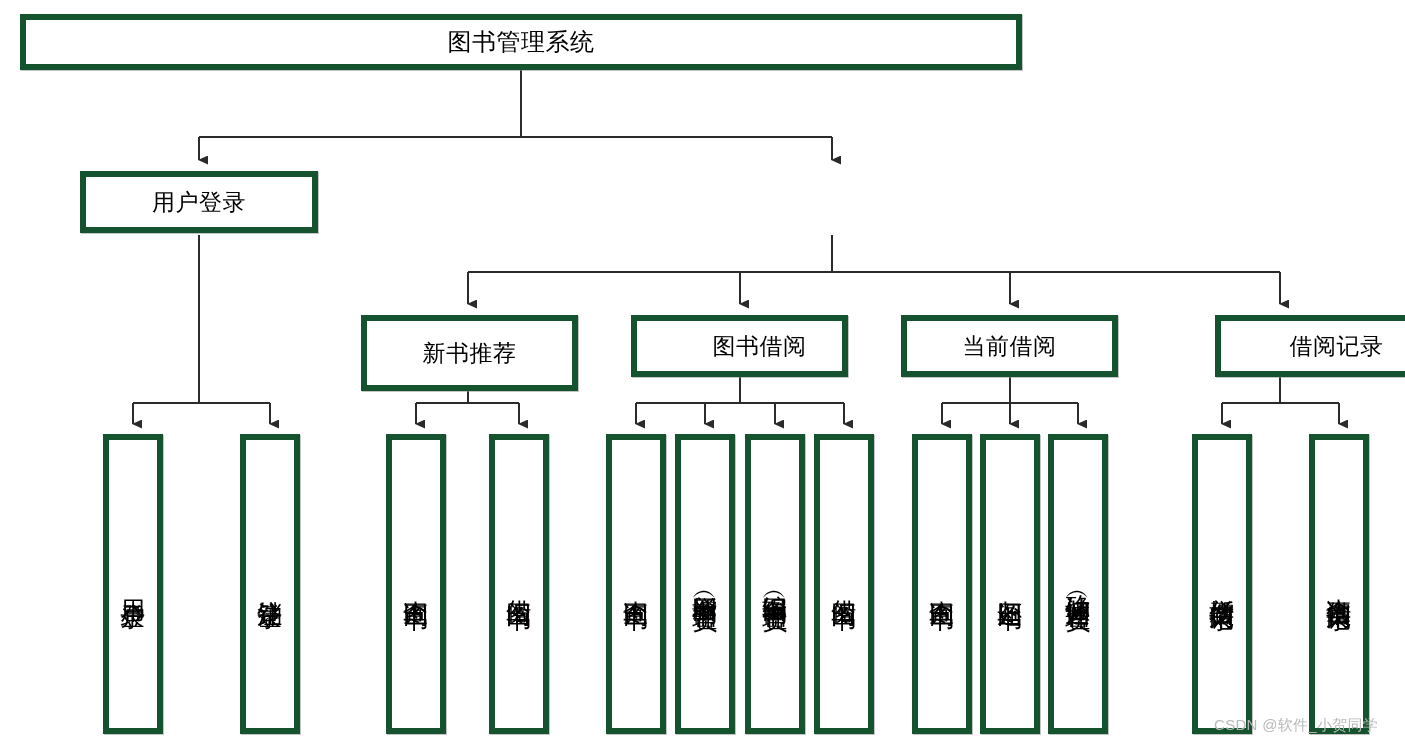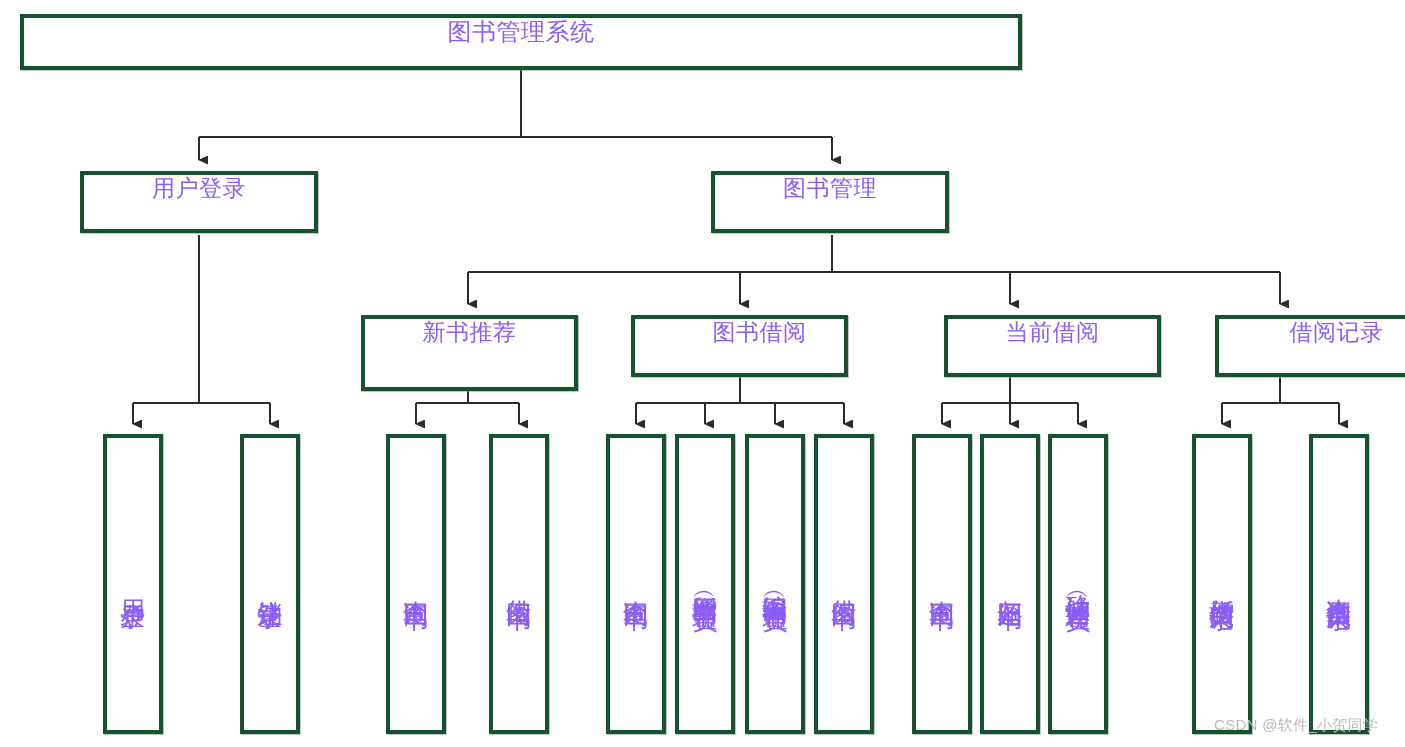--- a/index.html
+++ b/index.html
@@ -23,24 +23,25 @@
     left: 0;
     top: 0;
     width: 1405px;
     height: 747px;
     pointer-events: none;
   }
   .node {
     position: absolute;
     box-sizing: border-box;
     background: #ffffff;
-    border: 4px solid #14532d;
+    border: 6px solid #14532d;
     display: flex;
+    align-items: center;
     justify-content: center;
-    color: #8b5cf6;
+    color: #000000;
     box-shadow: 1px 1px 0 rgba(150,150,150,0.55);
   }
   .node .label {
     display: block;
     text-align: center;
     line-height: 1.16;
     letter-spacing: 0.5px;
   }
   .node.horizontal .label {
     writing-mode: horizontal-tb;
@@ -123,33 +124,30 @@
   </svg>
 
   <div class="node root horizontal" style="left:20px; top:14px; width:1002px; height:56px;">
     <span class="label">图书管理系统</span>
   </div>
 
   <div class="node horizontal" style="left:80px; top:171px; width:238px; height:62px;">
     <span class="label">用户登录</span>
   </div>
 
-  <div class="node horizontal" style="left:711px; top:171px; width:238px; height:62px;">
-    <span class="label">图书管理</span>
-  </div>
 
   <div class="node horizontal" style="left:361px; top:315px; width:217px; height:76px;">
     <span class="label">新书推荐</span>
   </div>
 
   <div class="node horizontal" style="left:631px; top:315px; width:217px; height:62px;padding-left:40px;">
     <span class="label">图书借阅</span>
   </div>
 
-  <div class="node horizontal" style="left:901px; top:315px; width:217px; height:62px;margin-left:43px;">
+  <div class="node horizontal" style="left:901px; top:315px; width:217px; height:62px;">
     <span class="label">当前借阅</span>
   </div>
 
   <div class="node horizontal" style="left:1178px; top:315px; width:243px; height:62px;margin-left:37px;">
     <span class="label">借阅记录</span>
   </div>
 
   <div class="node vertical" style="left:103px; top:434px; width:60px; height:300px;">
     <span class="label">用户登录</span>
   </div>

